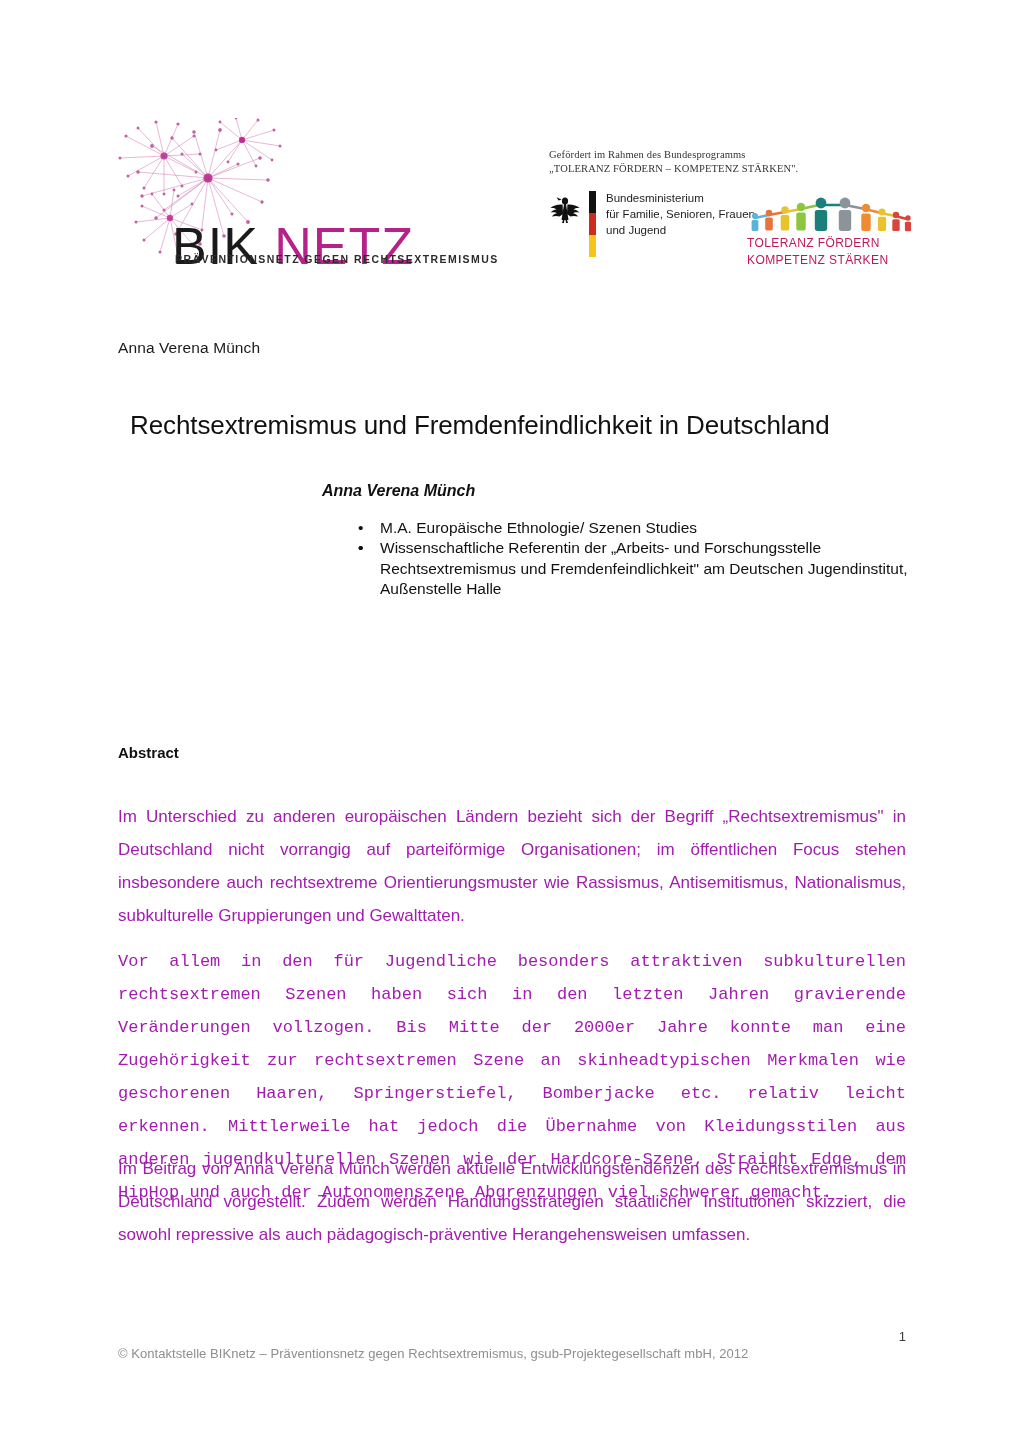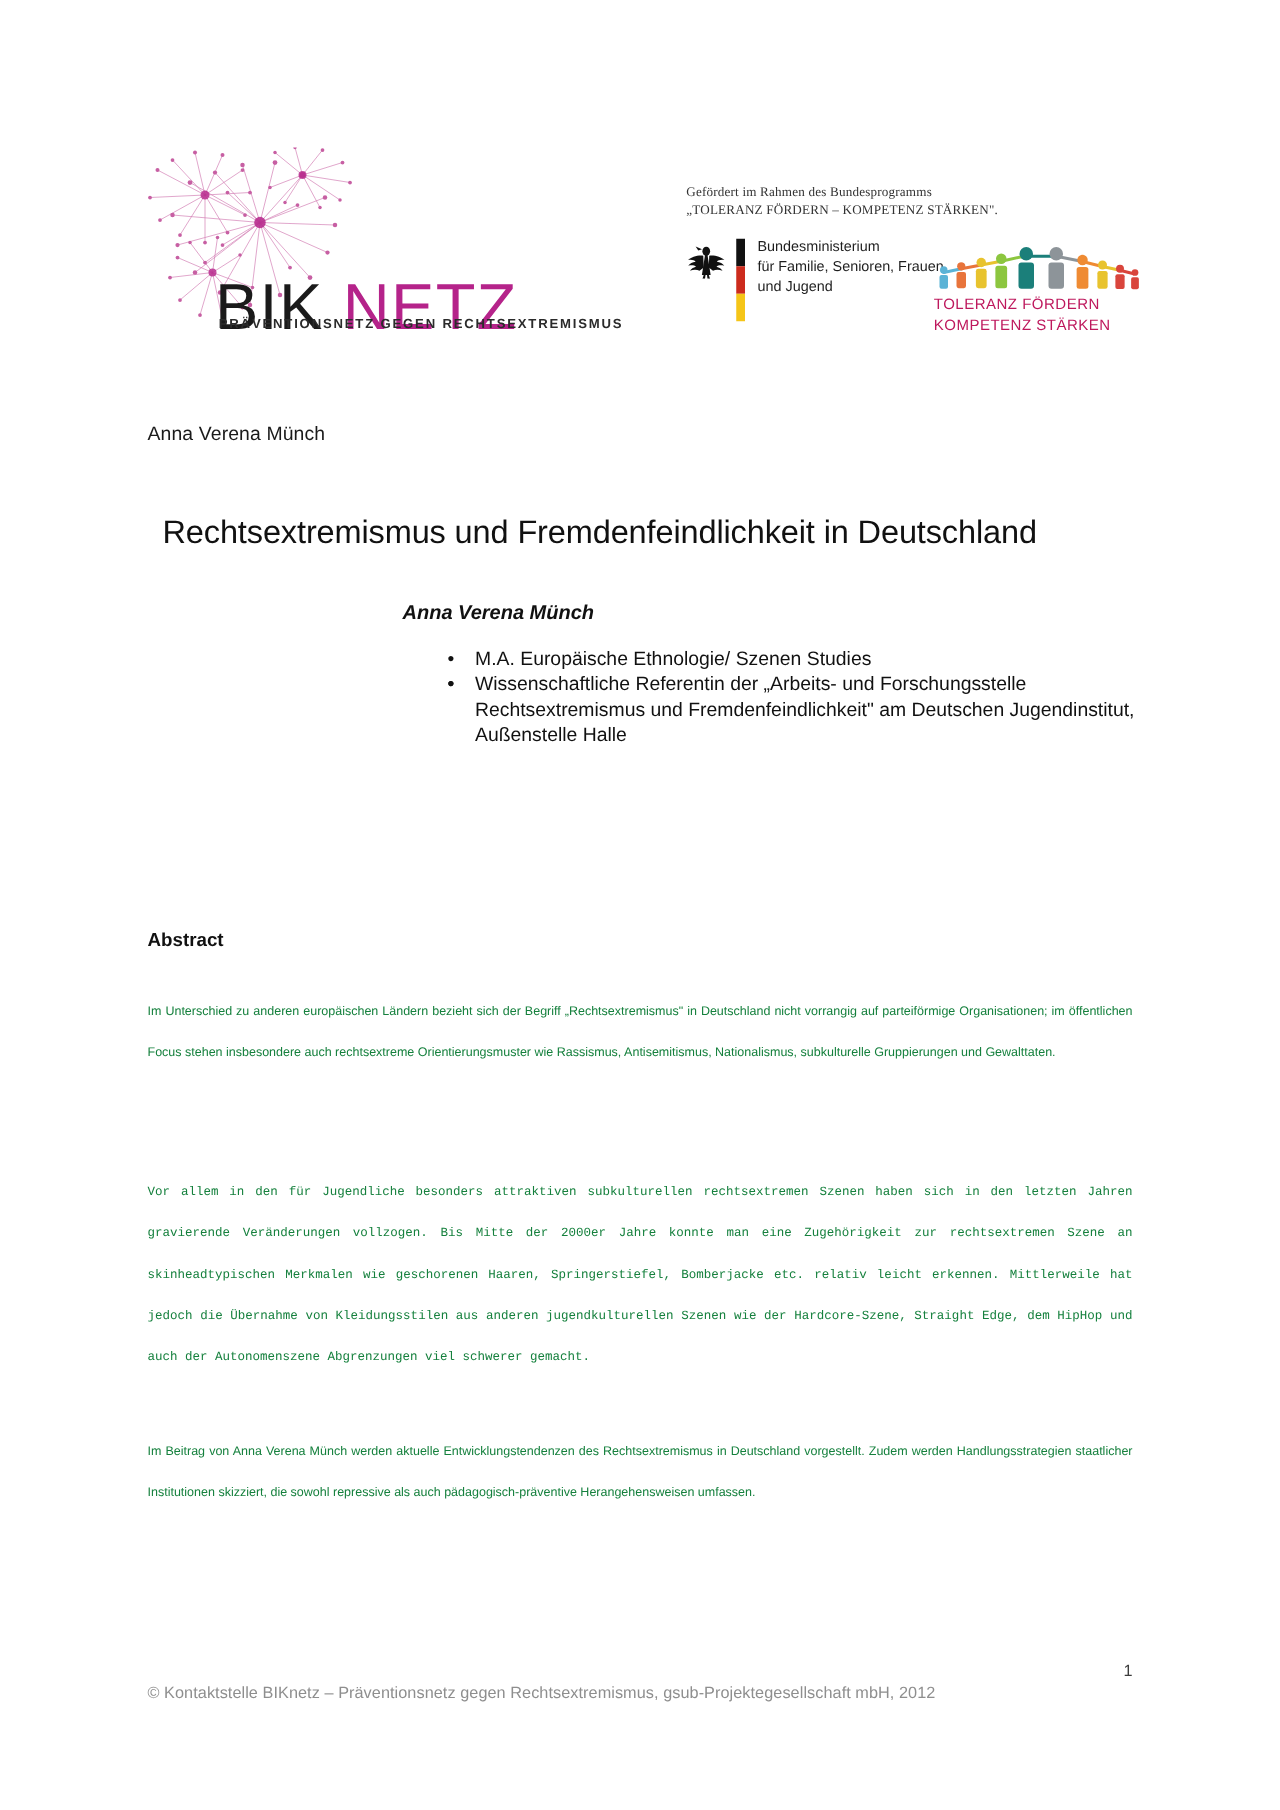--- a/index.html
+++ b/index.html
@@ -209,23 +209,23 @@
     font-size: 15px;
     font-weight: 700;
     color: #111111;
   }
   .abstract-heading { top: 744px; }
 
   .body-para {
     position: absolute;
     left: 118px;
     width: 788px;
-    font-size: 10px;
+    font-size: 17px;
     line-height: 33px;
-    color: #15803d;
+    color: #a21caf;
     text-align: justify;
     text-justify: inter-word;
   }
   .para-1 { top: 783px; }
   .para-2 { top: 928px; font-family: Liberation Mono, monospace; }
   .para-3 { top: 1135px; }
 
   
   .page-number {
     position: absolute;

